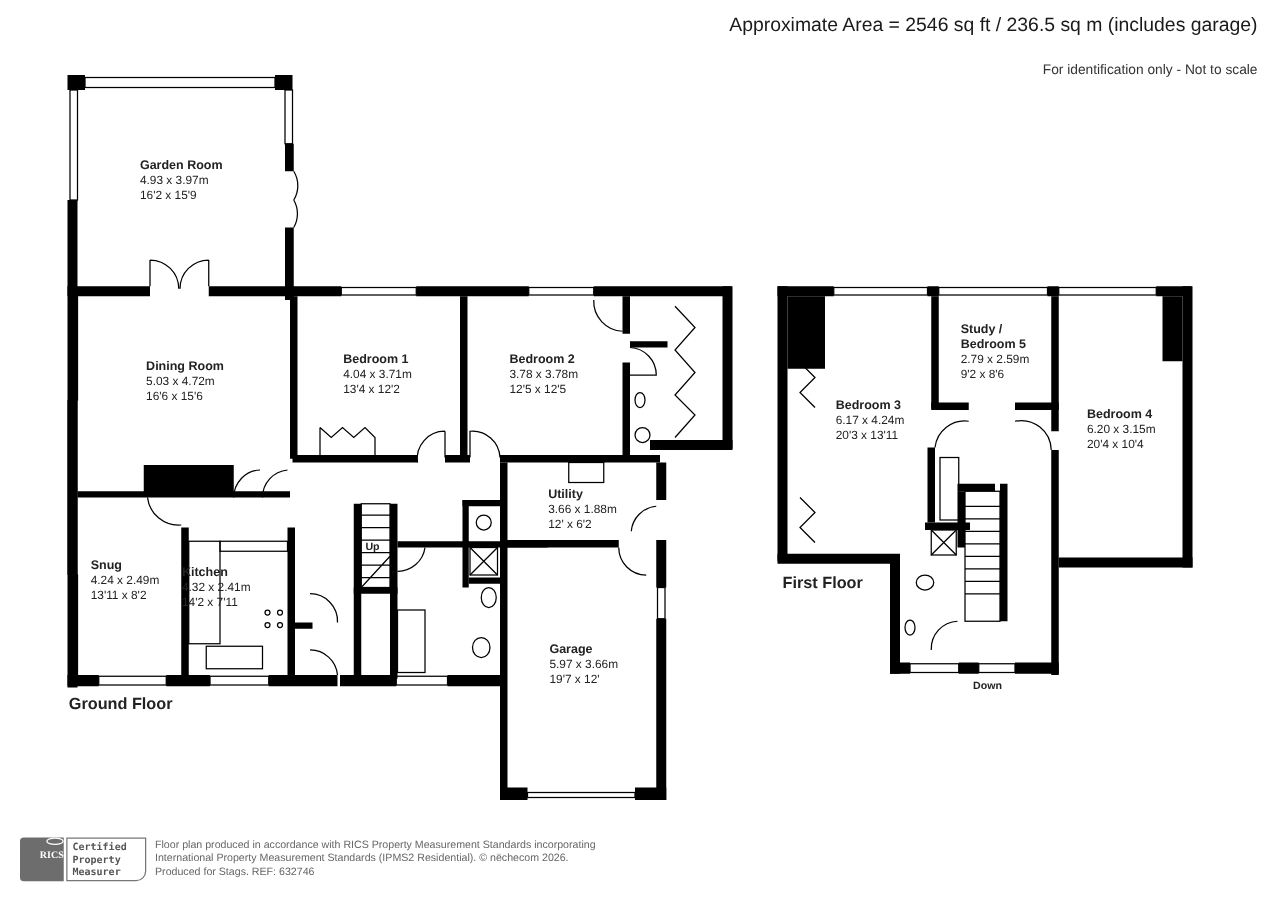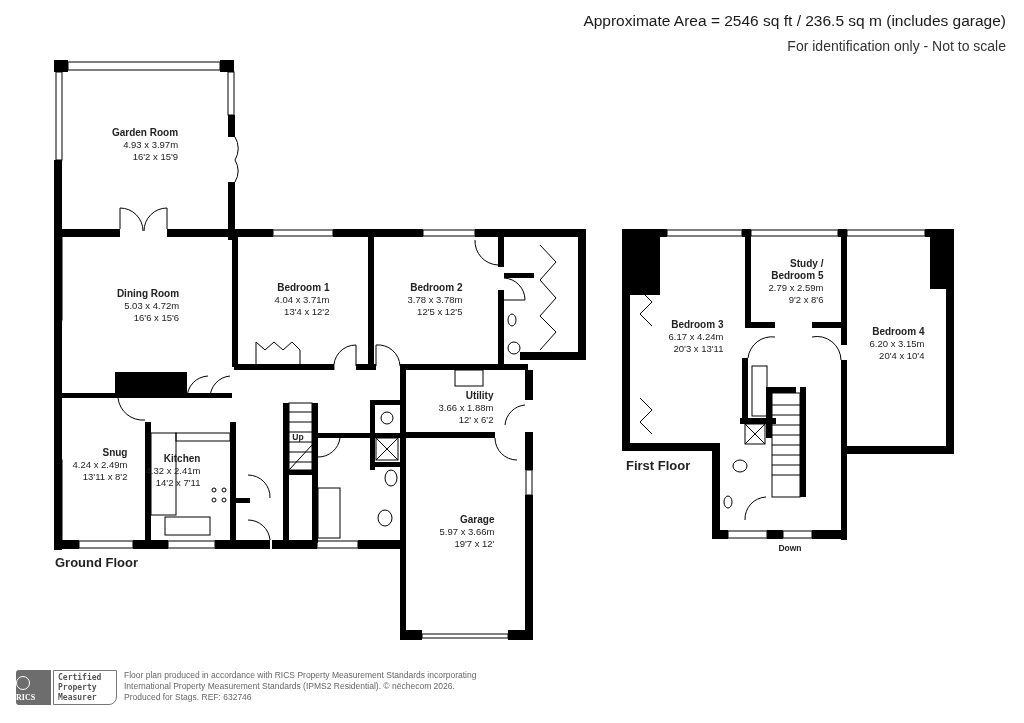--- a/index.html
+++ b/index.html
@@ -1,30 +1,30 @@
 <!DOCTYPE html>
 <html><head>
 <meta charset="utf-8">
 <style>
   html, body { margin: 0; padding: 0; background: #ffffff; }
   body { width: 1024px; height: 723px; position: relative; overflow: hidden;
          font-family: "Liberation Sans", sans-serif; color: #111; }
   .header-area { position: absolute; right: 18px; top: 12px; text-align: right; }
   .area-title { font-size: 15.5px; color: #1a1a1a; }
-  .area-sub { font-size: 14px; color: #333; margin-top: 8px; }
+  .area-sub { font-size: 11px; color: #333; margin-top: 20px; }
   svg.plan { position: absolute; left: 0; top: 0; }
-  .room-label { position: absolute; text-align: right; font-size: 9.5px; line-height: 12px; color: #222;
+  .room-label { position: absolute; text-align: left; font-size: 9.5px; line-height: 12px; color: #222;
                 transform: translateX(-50%); white-space: nowrap; }
   .room-label .name { font-weight: bold; font-size: 10px; }
   .floor-title { position: absolute; font-weight: bold; font-size: 13px; color: #222; }
   .stair-label { position: absolute; font-size: 8.5px; font-weight: bold; color: #222; transform: translateX(-50%); margin-top: 44px; }
   .footer { position: absolute; left: 16px; top: 670px; display: flex; align-items: flex-start; }
   .rics-logo { width: 35px; height: 35px; background: #6d6d6d; color: #fff; border-radius: 3px 0 0 3px;
-               display: flex; flex-direction: column; align-items: flex-start; justify-content: flex-end;
-               font-family: "Liberation Serif", serif; font-size: 8px; font-weight: bold; padding-bottom: 3px; box-sizing: border-box; }
+               display: flex; flex-direction: column; align-items: flex-end; justify-content: flex-end;
+               font-family: "Liberation Serif", serif; font-size: 8px; font-weight: bold; padding-bottom: 17px; box-sizing: border-box; }
   .rics-emblem { width: 12px; height: 12px; border: 1.5px solid #fff; border-radius: 50%; margin-bottom: 3px; }
   .cert-box { height: 35px; width: 64px; border: 1px solid #777; border-radius: 0 0 8px 0; margin-left: 2px;
               box-sizing: border-box; padding: 2px 4px; font-family: "DejaVu Sans Mono", monospace;
               font-size: 8px; line-height: 10px; color: #555; font-weight: bold; }
   .footer-text { margin-left: 7px; font-size: 8.5px; line-height: 11px; color: #666; width: 380px; }
 </style>
 </head>
 <body>
 
 <div class="header-area">

